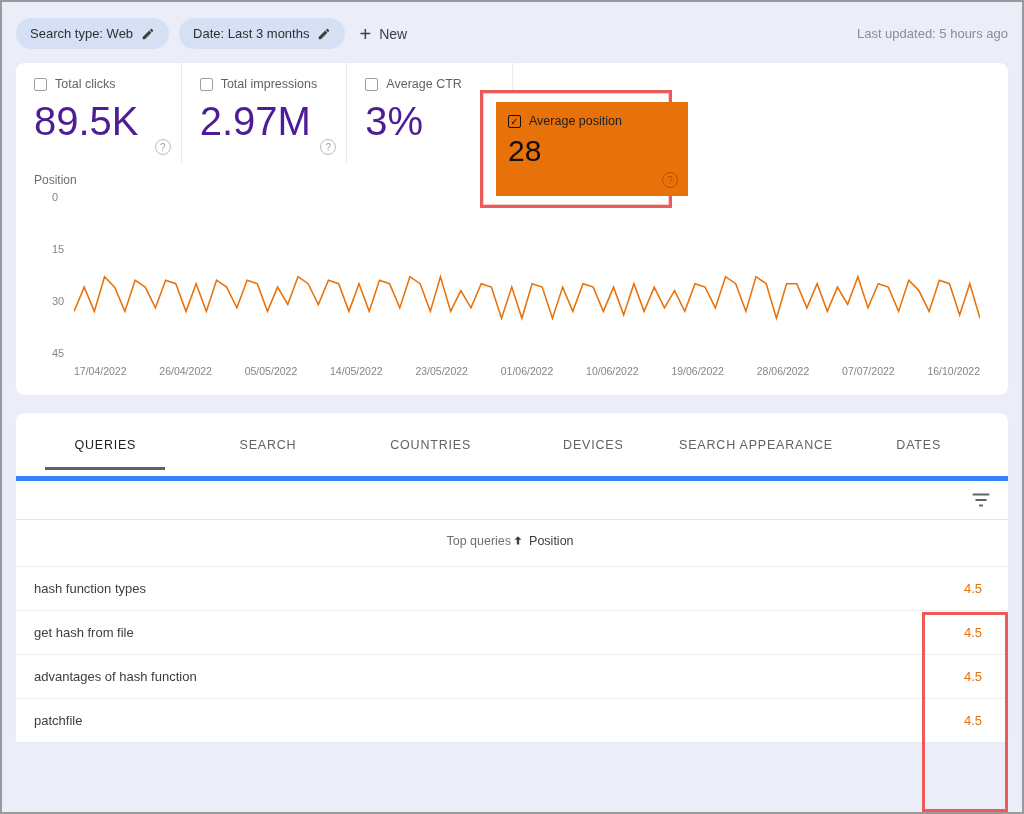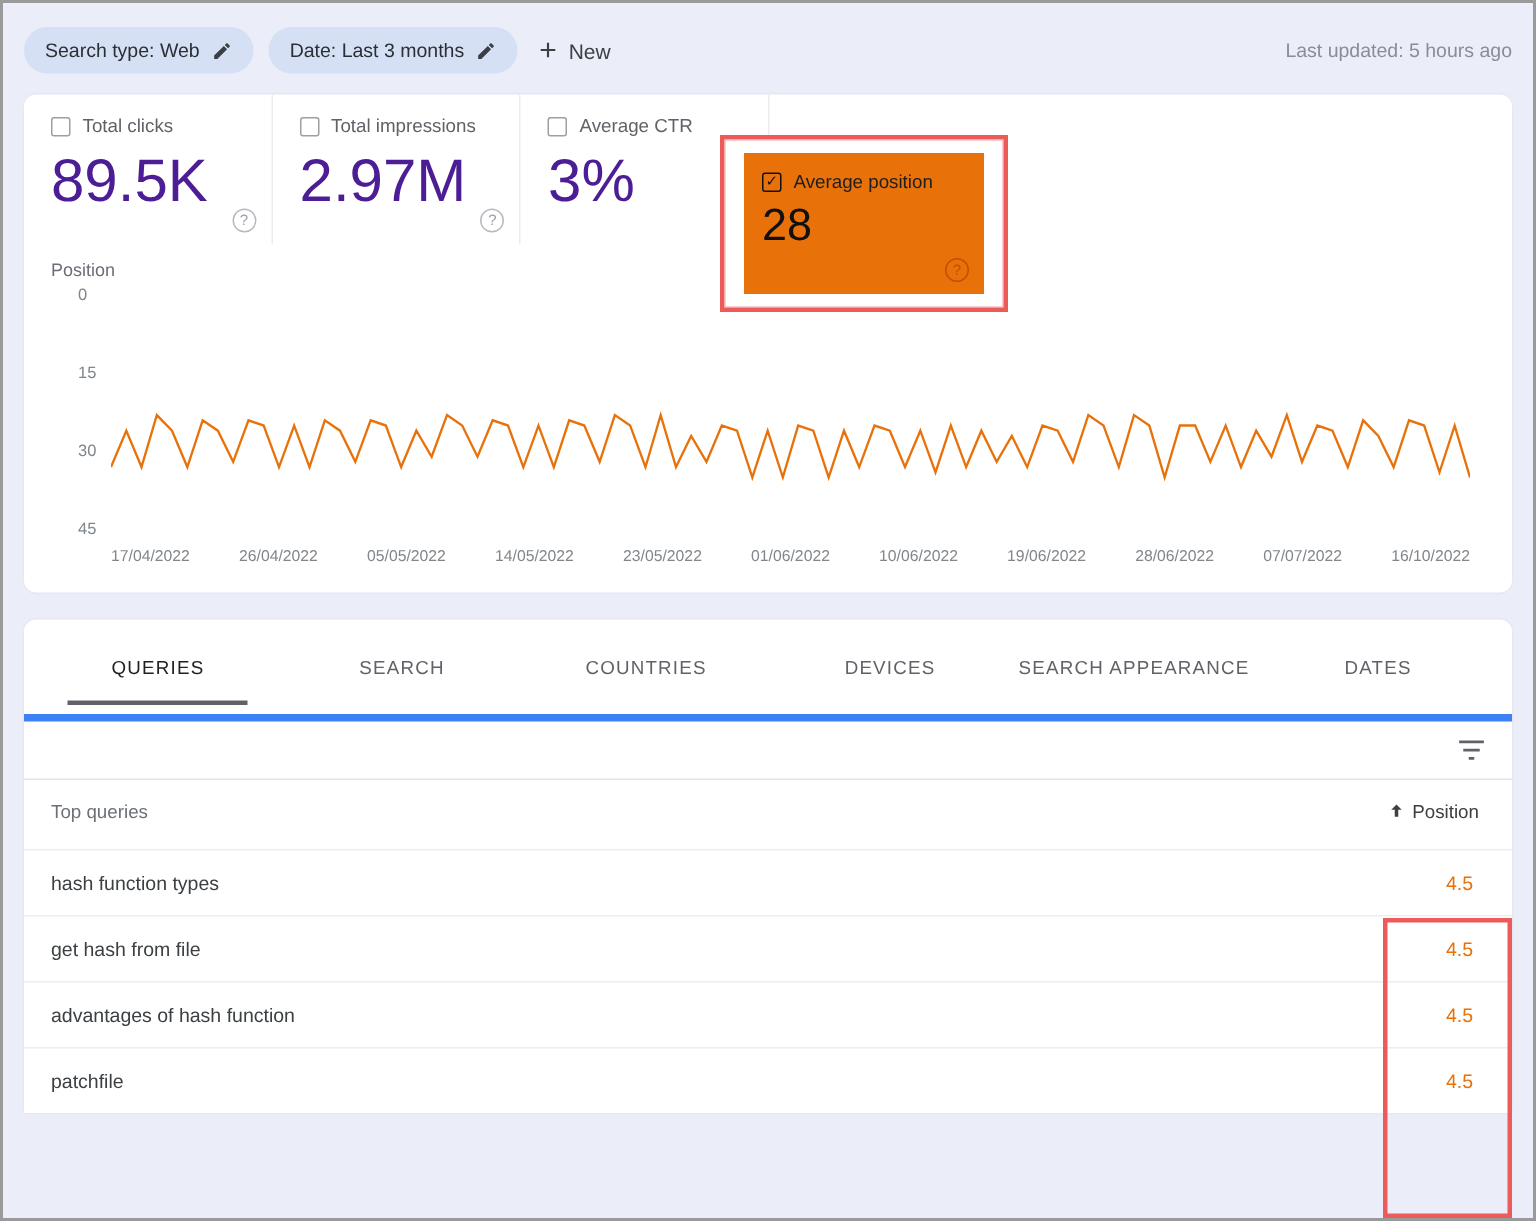--- a/index.html
+++ b/index.html
@@ -26,21 +26,21 @@
   .cards { display:flex; align-items:stretch; height:100px; }
   .card { flex:1; border-right:1px solid #ececec; padding:14px 14px 10px 18px; position:relative; }
   .card:last-child { border-right:none; }
   .card-top { display:flex; align-items:center; gap:8px; font-size:12.5px; color:#5f6368; }
   .chk { width:13px; height:13px; border:1.5px solid #9aa0a6; border-radius:2px; display:flex; align-items:center; justify-content:center; }
   .card-val { font-size:40px; color:#4c1d95; margin-top:8px; font-weight:400; }
   .help { position:absolute; right:10px; bottom:8px; width:16px; height:16px; border:1.3px solid #b7bbc1; border-radius:50%; display:flex; align-items:center; justify-content:center; font-size:10px; color:#9aa0a6; }
 
   
   .hl-overlay { position:absolute; top:88px; left:478px; width:192px; height:118px; border:3px solid #ec5a5a; background:#fff; z-index:10; box-shadow:0 0 0 1px rgba(236,90,90,0.3) inset; pointer-events:none; }
-  .hl-card { position:absolute; top:100px; left:494px; width:160px; height:94px; background:#e8710a; z-index:11; padding:12px 10px 10px 12px; }
+  .hl-card { position:absolute; top:100px; left:494px; width:192px; height:94px; background:#e8710a; z-index:11; padding:12px 10px 10px 12px; }
   .hl-card .card-top { color:#1e1e1e; }
   .hl-card .chk { border-color:#111; background:transparent; }
   .hl-card .chk::after { content:"✓"; font-size:10px; color:#111; }
   .hl-card .card-val { color:#111; font-size:30px; margin-top:6px; }
   .hl-card .help { border-color:#c44f00; color:#b85300; right:10px; bottom:8px; }
 
   
   .chart-wrap { padding:10px 18px 0 18px; position:relative; }
   .ylabel { font-size:12px; color:#6a6f75; margin-bottom:2px; }
   .chart { position:relative; height:188px; width:100%; }
@@ -52,21 +52,21 @@
   
   .tabpanel { margin:18px 14px 0 14px; background:#fff; border-radius:8px 8px 0 0; box-shadow:0 0 2px rgba(0,0,0,0.06); }
   .tabs { display:flex; align-items:center; border-bottom:5px solid #3b82f6; padding:2px 8px; height:68px; }
   .tab { flex:1; text-align:center; font-size:12.5px; letter-spacing:0.8px; color:#5f6368; cursor:pointer; padding:0 4px; }
   .tab.active { color:#202124; position:relative; }
   .tab.active::after { content:""; position:absolute; left:50%; transform:translateX(-50%); bottom:-18px; width:120px; height:3px; background:#5f6368; }
   .filtericon-row { display:flex; justify-content:flex-end; padding:8px 16px; border-bottom:1px solid #e5e5e5; }
   .filtericon-row svg { width:22px; height:22px; fill:#5f6368; cursor:pointer; }
 
   
-  .thead { display:flex; align-items:center; justify-content:space-between; padding:14px 22px 18px 18px; font-size:12.5px; color:#6b7177; }
+  .thead { display:flex; align-items:center; justify-content:center; padding:14px 22px 18px 18px; font-size:12.5px; color:#6b7177; }
   .thead .poscol { display:flex; align-items:center; gap:4px; color:#3c4043; }
   .thead .poscol svg { width:14px; height:14px; fill:#3c4043; }
   .row { display:flex; align-items:center; justify-content:space-between; padding:14px 26px 14px 18px; border-top:1px solid #eee; font-size:13px; }
   .row .q { color:#3c4043; }
   .row .v { color:#e8710a; }
   .poscol-border { position:absolute; border:3px solid #ec5a5a; right:14px; top:610px; width:86px; height:200px; pointer-events:none; z-index:5; }
 
 </style>
 </head>
 <body>

